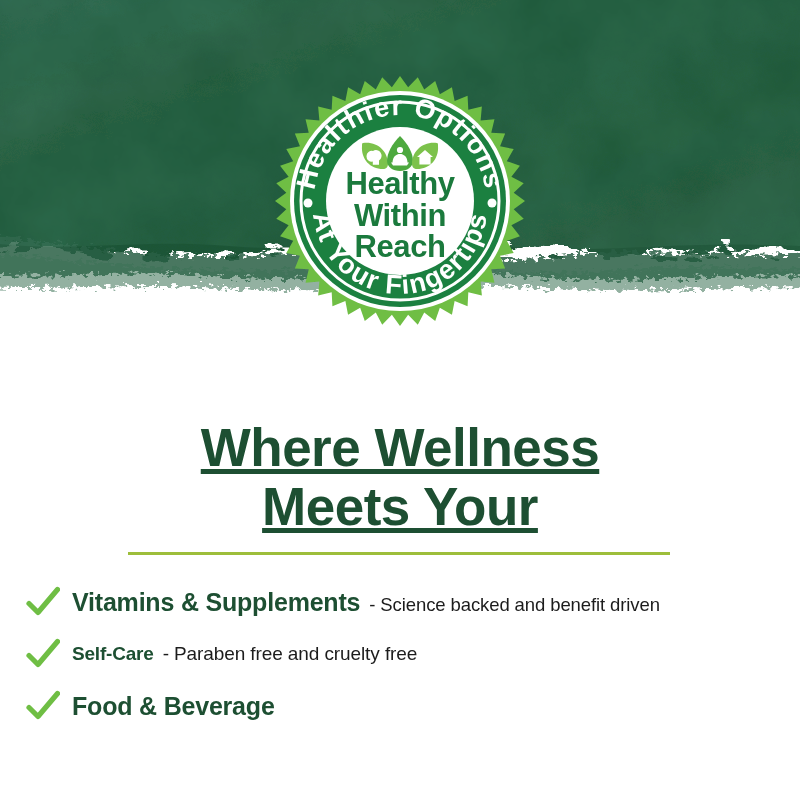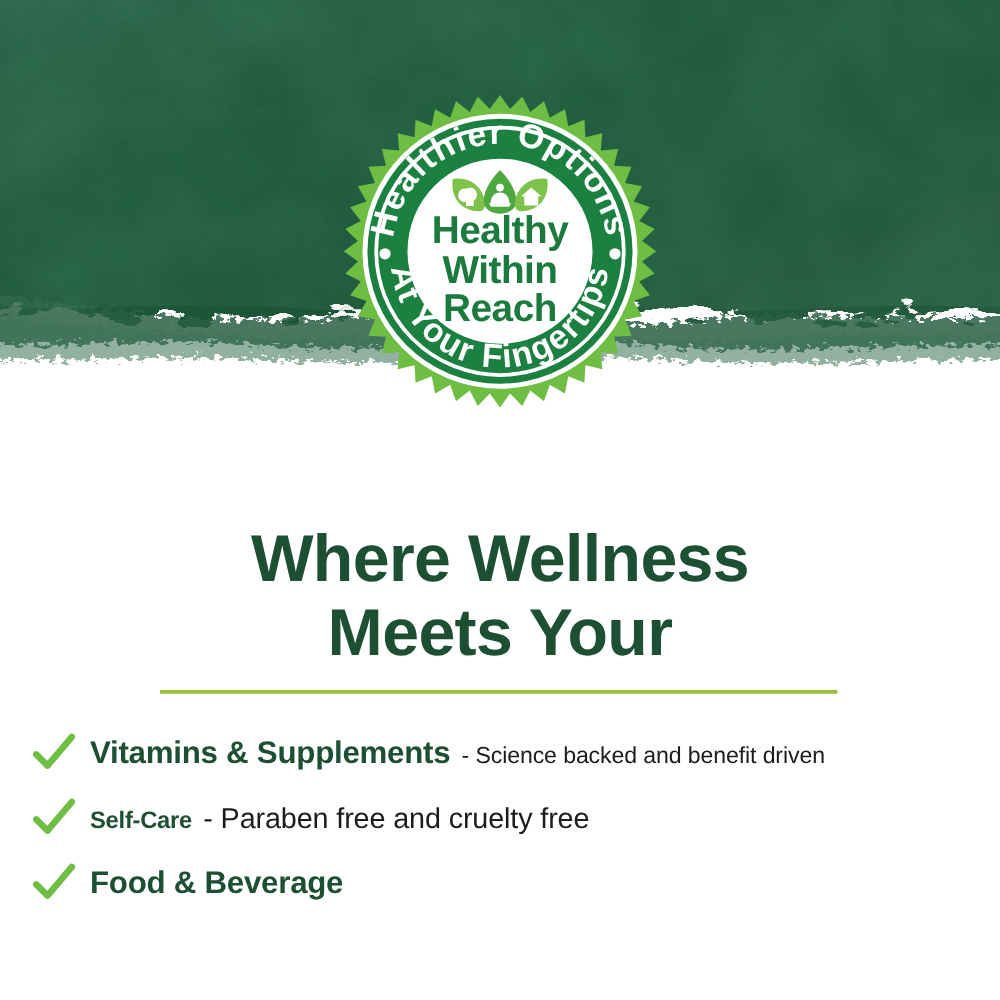--- a/index.html
+++ b/index.html
@@ -39,20 +39,21 @@
     color:#1b7a3d;
   }
 
   
   #headline{
     position:absolute; left:0; top:418px; width:800px;
     text-align:center;
     color:#1d4f32;
     font-size:53px; font-weight:700; line-height:1.12;
     letter-spacing:-.5px;
+    text-decoration:underline;
   }
   #headline span{ display:block; }
 
   #divider{
     position:absolute; left:128px; top:552px;
     width:542px; height:3px; background:#9dbe3b;
   }
 
   
   #bullets{
@@ -68,21 +69,21 @@
   }
   .btext{
     white-space:nowrap;
     display:flex; align-items:baseline;
   }
   .blabel{
     color:#1d4f32; font-weight:700; font-size:25px;
     letter-spacing:-.2px;
   }
   .bdesc{
-    color:#1c1c1c; font-weight:400; font-size:23px;
+    color:#1c1c1c; font-weight:400; font-size:19px;
     margin-left:9px; letter-spacing:-.1px;
   }
   .bullet:nth-child(2) .blabel{ font-size:19px;text-align:right; }
   .bullet:nth-child(1) .bdesc{ font-size:18.5px; }
 </style>
 </head>
 <body>
 
 <div id="hero">
 

